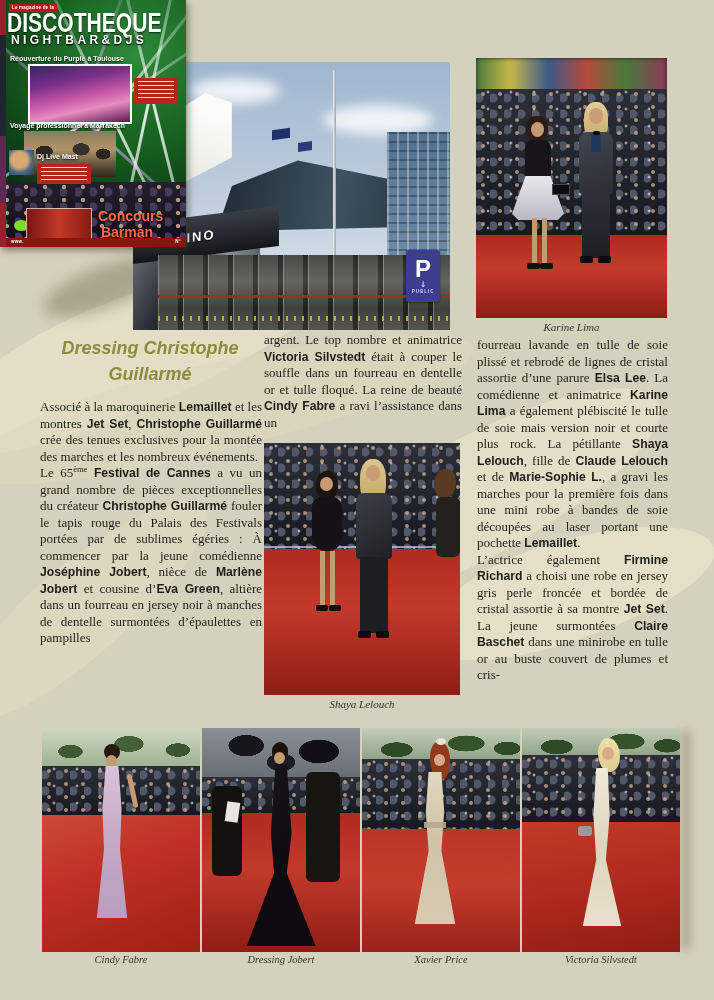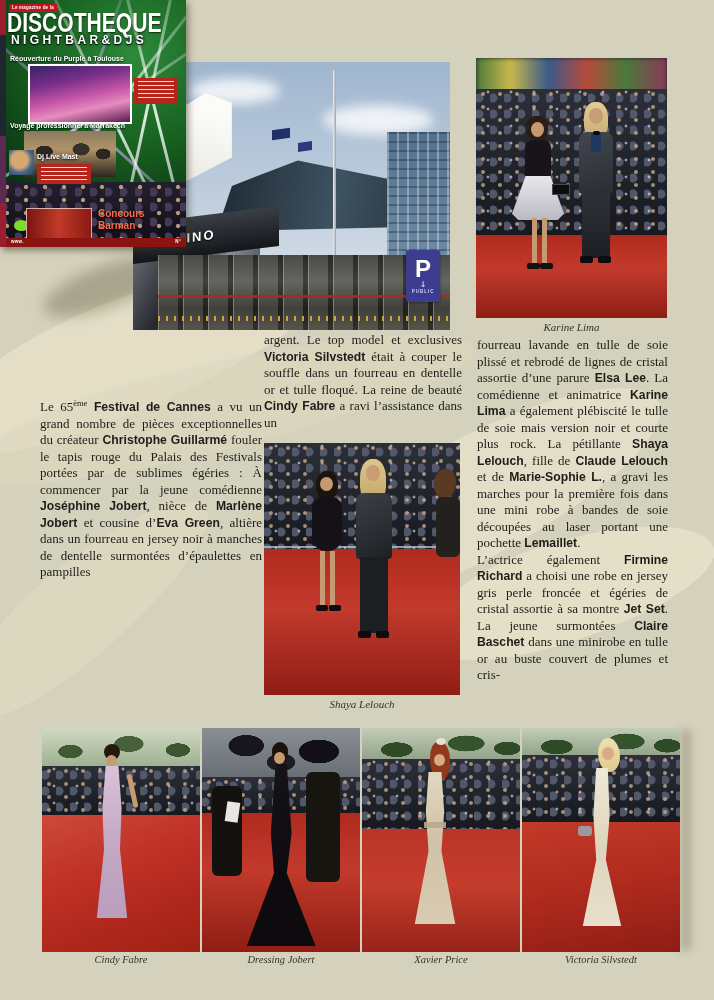--- a/index.html
+++ b/index.html
@@ -33,21 +33,21 @@
   .cover-tag{position:absolute;left:9px;top:4px;background:#c1121f;color:#fff;
     font:700 4.5px/1.4 "Liberation Sans",sans-serif;padding:1px 3px;letter-spacing:.2px;}
   .masthead{position:absolute;left:7px;top:10px;color:#fff;font:700 27px/1 "Liberation Sans",sans-serif;
     transform:scaleX(.78);transform-origin:left;white-space:nowrap;text-shadow:0 1px 2px rgba(0,0,0,.65);}
   .masthead-sub{position:absolute;left:11px;top:34px;color:#fff;font:700 12px/1 "Liberation Sans",sans-serif;
     letter-spacing:3.4px;white-space:nowrap;text-shadow:0 1px 1px #000,0 0 4px rgba(0,0,0,.8);}
   .cover-headline{position:absolute;color:#fff;font:700 7px/1.15 "Liberation Sans",sans-serif;text-shadow:0 1px 2px #000;z-index:4;}
   .ch1{left:10px;top:55px;}
   .ch2{left:10px;top:122px;}
   .ch3{left:37px;top:153px;}
-  .ch4{left:98px;top:208px;width:58px;color:#ff6a4a;font-size:10px;text-shadow:0 1px 2px #000;}
+  .ch4{left:98px;top:208px;width:58px;color:#ff6a4a;font-size:14px;text-shadow:0 1px 2px #000;text-align:center;}
   .inset{position:absolute;z-index:3;}
   .inset-purple{left:28px;top:64px;width:100px;height:56px;border:2px solid #fff;
     background:linear-gradient(168deg,#352363 0%,#7a2f8a 30%,#c858a8 55%,#e78cc0 72%,#571a4c 100%);}
   .inset-marrakech{left:24px;top:131px;width:92px;height:46px;
     background:
       radial-gradient(14px 10px at 22% 45%, #2c2620 60%, transparent 62%),
       radial-gradient(14px 10px at 62% 40%, #35302a 60%, transparent 62%),
       radial-gradient(12px 9px at 86% 50%, #2c2620 60%, transparent 62%),
       linear-gradient(180deg,#8a7a5e 0%,#b09468 40%,#6a5a40 70%,#2e2820 100%);}
   .inset-dj{left:9px;top:150px;width:25px;height:25px;
@@ -260,30 +260,35 @@
       <div class="shape" style="left:103px;top:74px;width:34px;height:62px;background:linear-gradient(160deg,#42464e,#2a2d33);border-radius:8px 8px 4px 4px;"></div>
       <div class="shape" style="left:115px;top:76px;width:10px;height:18px;background:#1d3a5e;"></div>
       <div class="shape" style="left:117px;top:73px;width:7px;height:4px;background:#0a0a0c;border-radius:2px;"></div>
       <div class="shape" style="left:106px;top:134px;width:28px;height:66px;background:linear-gradient(#2e3138,#1d1f24);"></div>
       <div class="shape" style="left:104px;top:198px;width:13px;height:7px;background:#0c0c0e;border-radius:2px;"></div>
       <div class="shape" style="left:122px;top:198px;width:13px;height:7px;background:#0c0c0e;border-radius:2px;"></div>
     </div>
   </div>
   <div class="pcaption cap-karine">Karine Lima</div>
 
+  <div class="article-title">
+    <div>Dressing Christophe</div>
+    <div>Guillarmé</div>
+  </div>
 
   <div class="col col1">
+    <p class="para"><span>Associé à la maroquinerie </span><span class="b">Lemaillet</span><span> et les montres </span><span class="b">Jet Set</span><span>, </span><span class="b">Christophe Guillarmé</span><span> crée des tenues exclusives pour la montée des marches et les nombreux événements.</span></p>
     <p class="para"><span>Le 65</span><span class="sup">ème</span><span> </span><span class="b">Festival de Cannes</span><span> a vu un grand nombre de pièces exceptionnelles du créateur </span><span class="b">Christophe Guillarmé</span><span> fouler le tapis rouge du Palais des Festivals portées par de sublimes égéries : À commencer par la jeune comédienne </span><span class="b">Joséphine Jobert</span><span>, nièce de </span><span class="b">Marlène Jobert</span><span> et cousine d’</span><span class="b">Eva Green</span><span>, altière dans un fourreau en jersey noir à manches de dentelle surmontées d’épaulettes en pampilles</span></p>
   </div>
   <div class="col col2">
-    <p class="para"><span>argent. Le top model et exclusives </span><span class="b">Victoria Silvstedt</span><span> était à couper le souffle dans un fourreau en dentelle or et tulle floqué. La reine de beauté </span><span class="b">Cindy Fabre</span><span> a ravi l’assistance dans un</span></p>
+    <p class="para"><span>argent. Le top nombre et animatrice </span><span class="b">Victoria Silvstedt</span><span> était à couper le souffle dans un fourreau en dentelle or et tulle floqué. La reine de beauté </span><span class="b">Cindy Fabre</span><span> a ravi l’assistance dans un</span></p>
   </div>
   <div class="col col3">
     <p class="para"><span>fourreau lavande en tulle de soie plissé et rebrodé de lignes de cristal assortie d’une parure </span><span class="b">Elsa Lee</span><span>. La comédienne et animatrice </span><span class="b">Karine Lima</span><span> a également plébiscité le tulle de soie mais version noir et courte plus rock. La pétillante </span><span class="b">Shaya Lelouch</span><span>, fille de </span><span class="b">Claude Lelouch</span><span> et de </span><span class="b">Marie-Sophie L.</span><span>, a gravi les marches pour la première fois dans une mini robe à bandes de soie découpées au laser portant une pochette </span><span class="b">Lemaillet</span><span>.</span></p>
-    <p class="para"><span>L’actrice également </span><span class="b">Firmine Richard</span><span> a choisi une robe en jersey gris perle froncée et égéries de cristal assortie à sa montre </span><span class="b">Jet Set</span><span>. La jeune surmontées </span><span class="b">Claire Baschet</span><span> dans une minirobe en tulle or au buste couvert de plumes et cris-</span></p>
+    <p class="para"><span>L’actrice également </span><span class="b">Firmine Richard</span><span> a choisi une robe en jersey gris perle froncée et bordée de cristal assortie à sa montre </span><span class="b">Jet Set</span><span>. La jeune surmontées </span><span class="b">Claire Baschet</span><span> dans une minirobe en tulle or au buste couvert de plumes et cris-</span></p>
   </div>
 
   <div class="photo photo-shaya">
     <div class="s-crowd crowdband"></div>
     <div class="s-barrier"></div>
     <div class="s-carpet carpet"></div>
     <div class="fig">
       <div class="shape" style="left:52px;top:28px;width:22px;height:30px;background:#1d140f;border-radius:50% 50% 55% 55%;"></div>
       <div class="shape" style="left:56px;top:34px;width:13px;height:14px;background:#c59a72;border-radius:50%;"></div>
       <div class="shape" style="left:48px;top:54px;width:30px;height:54px;background:#141216;border-radius:10px 10px 14px 14px;"></div>

